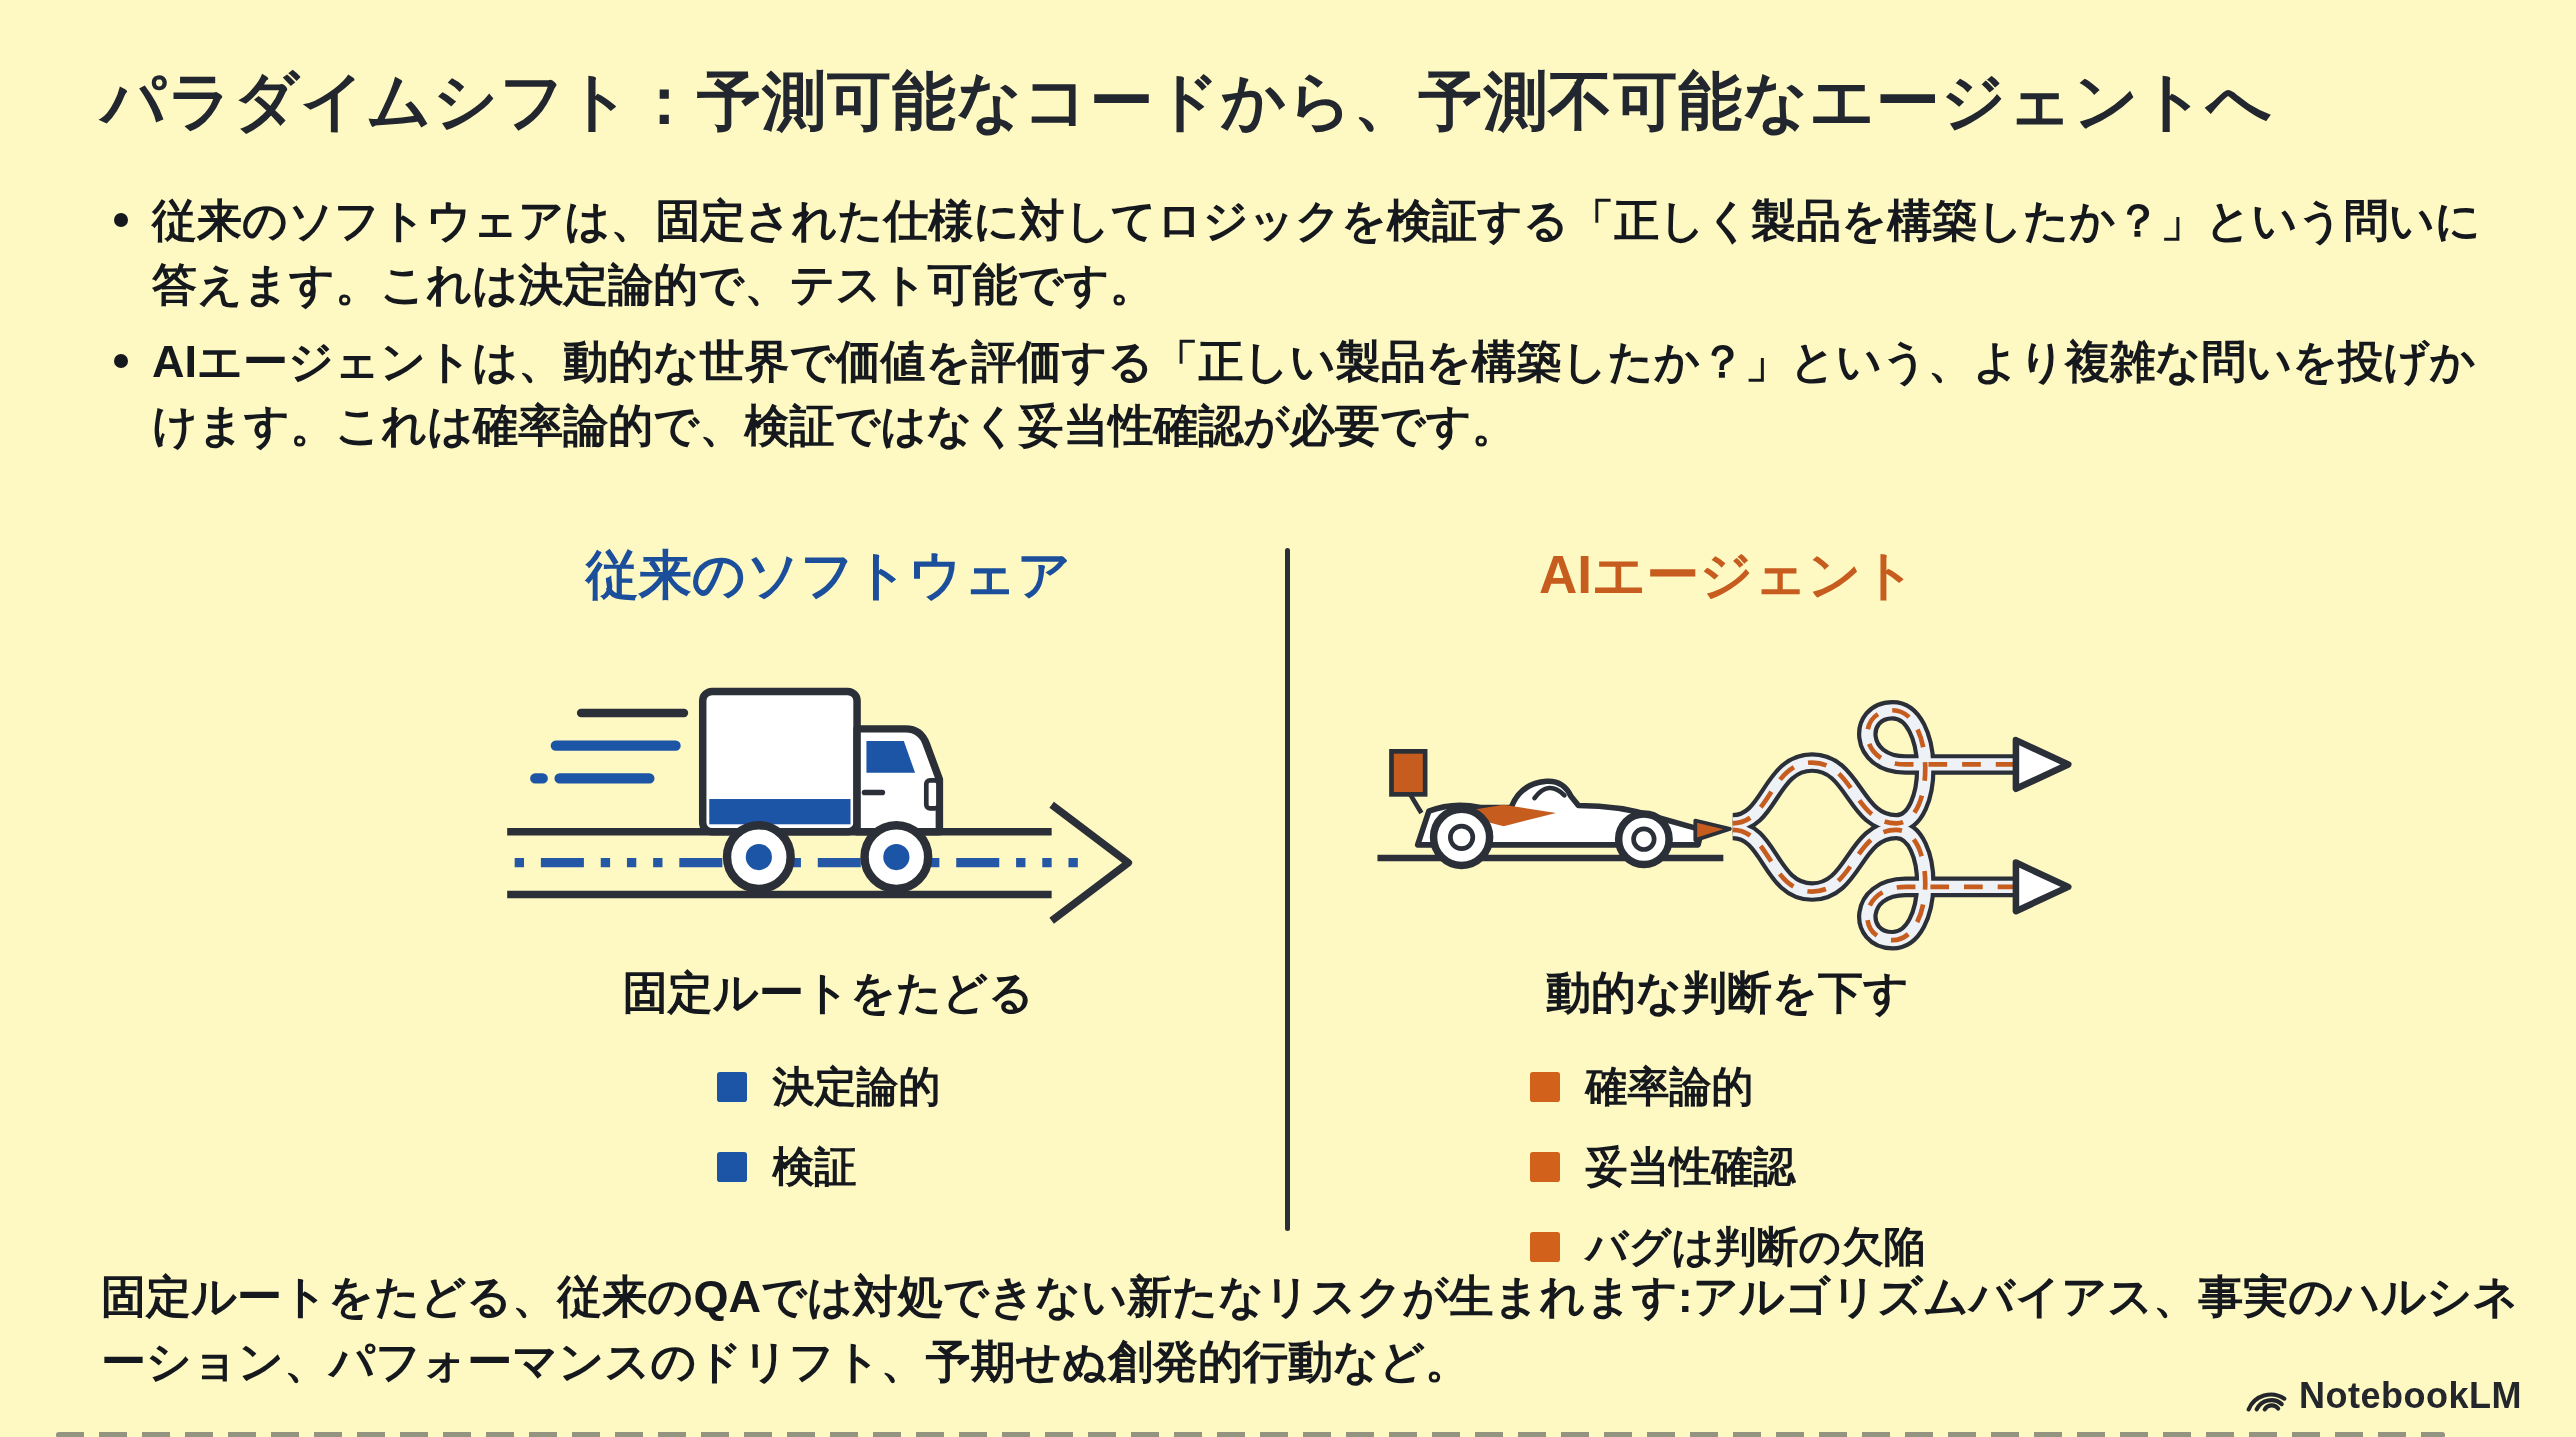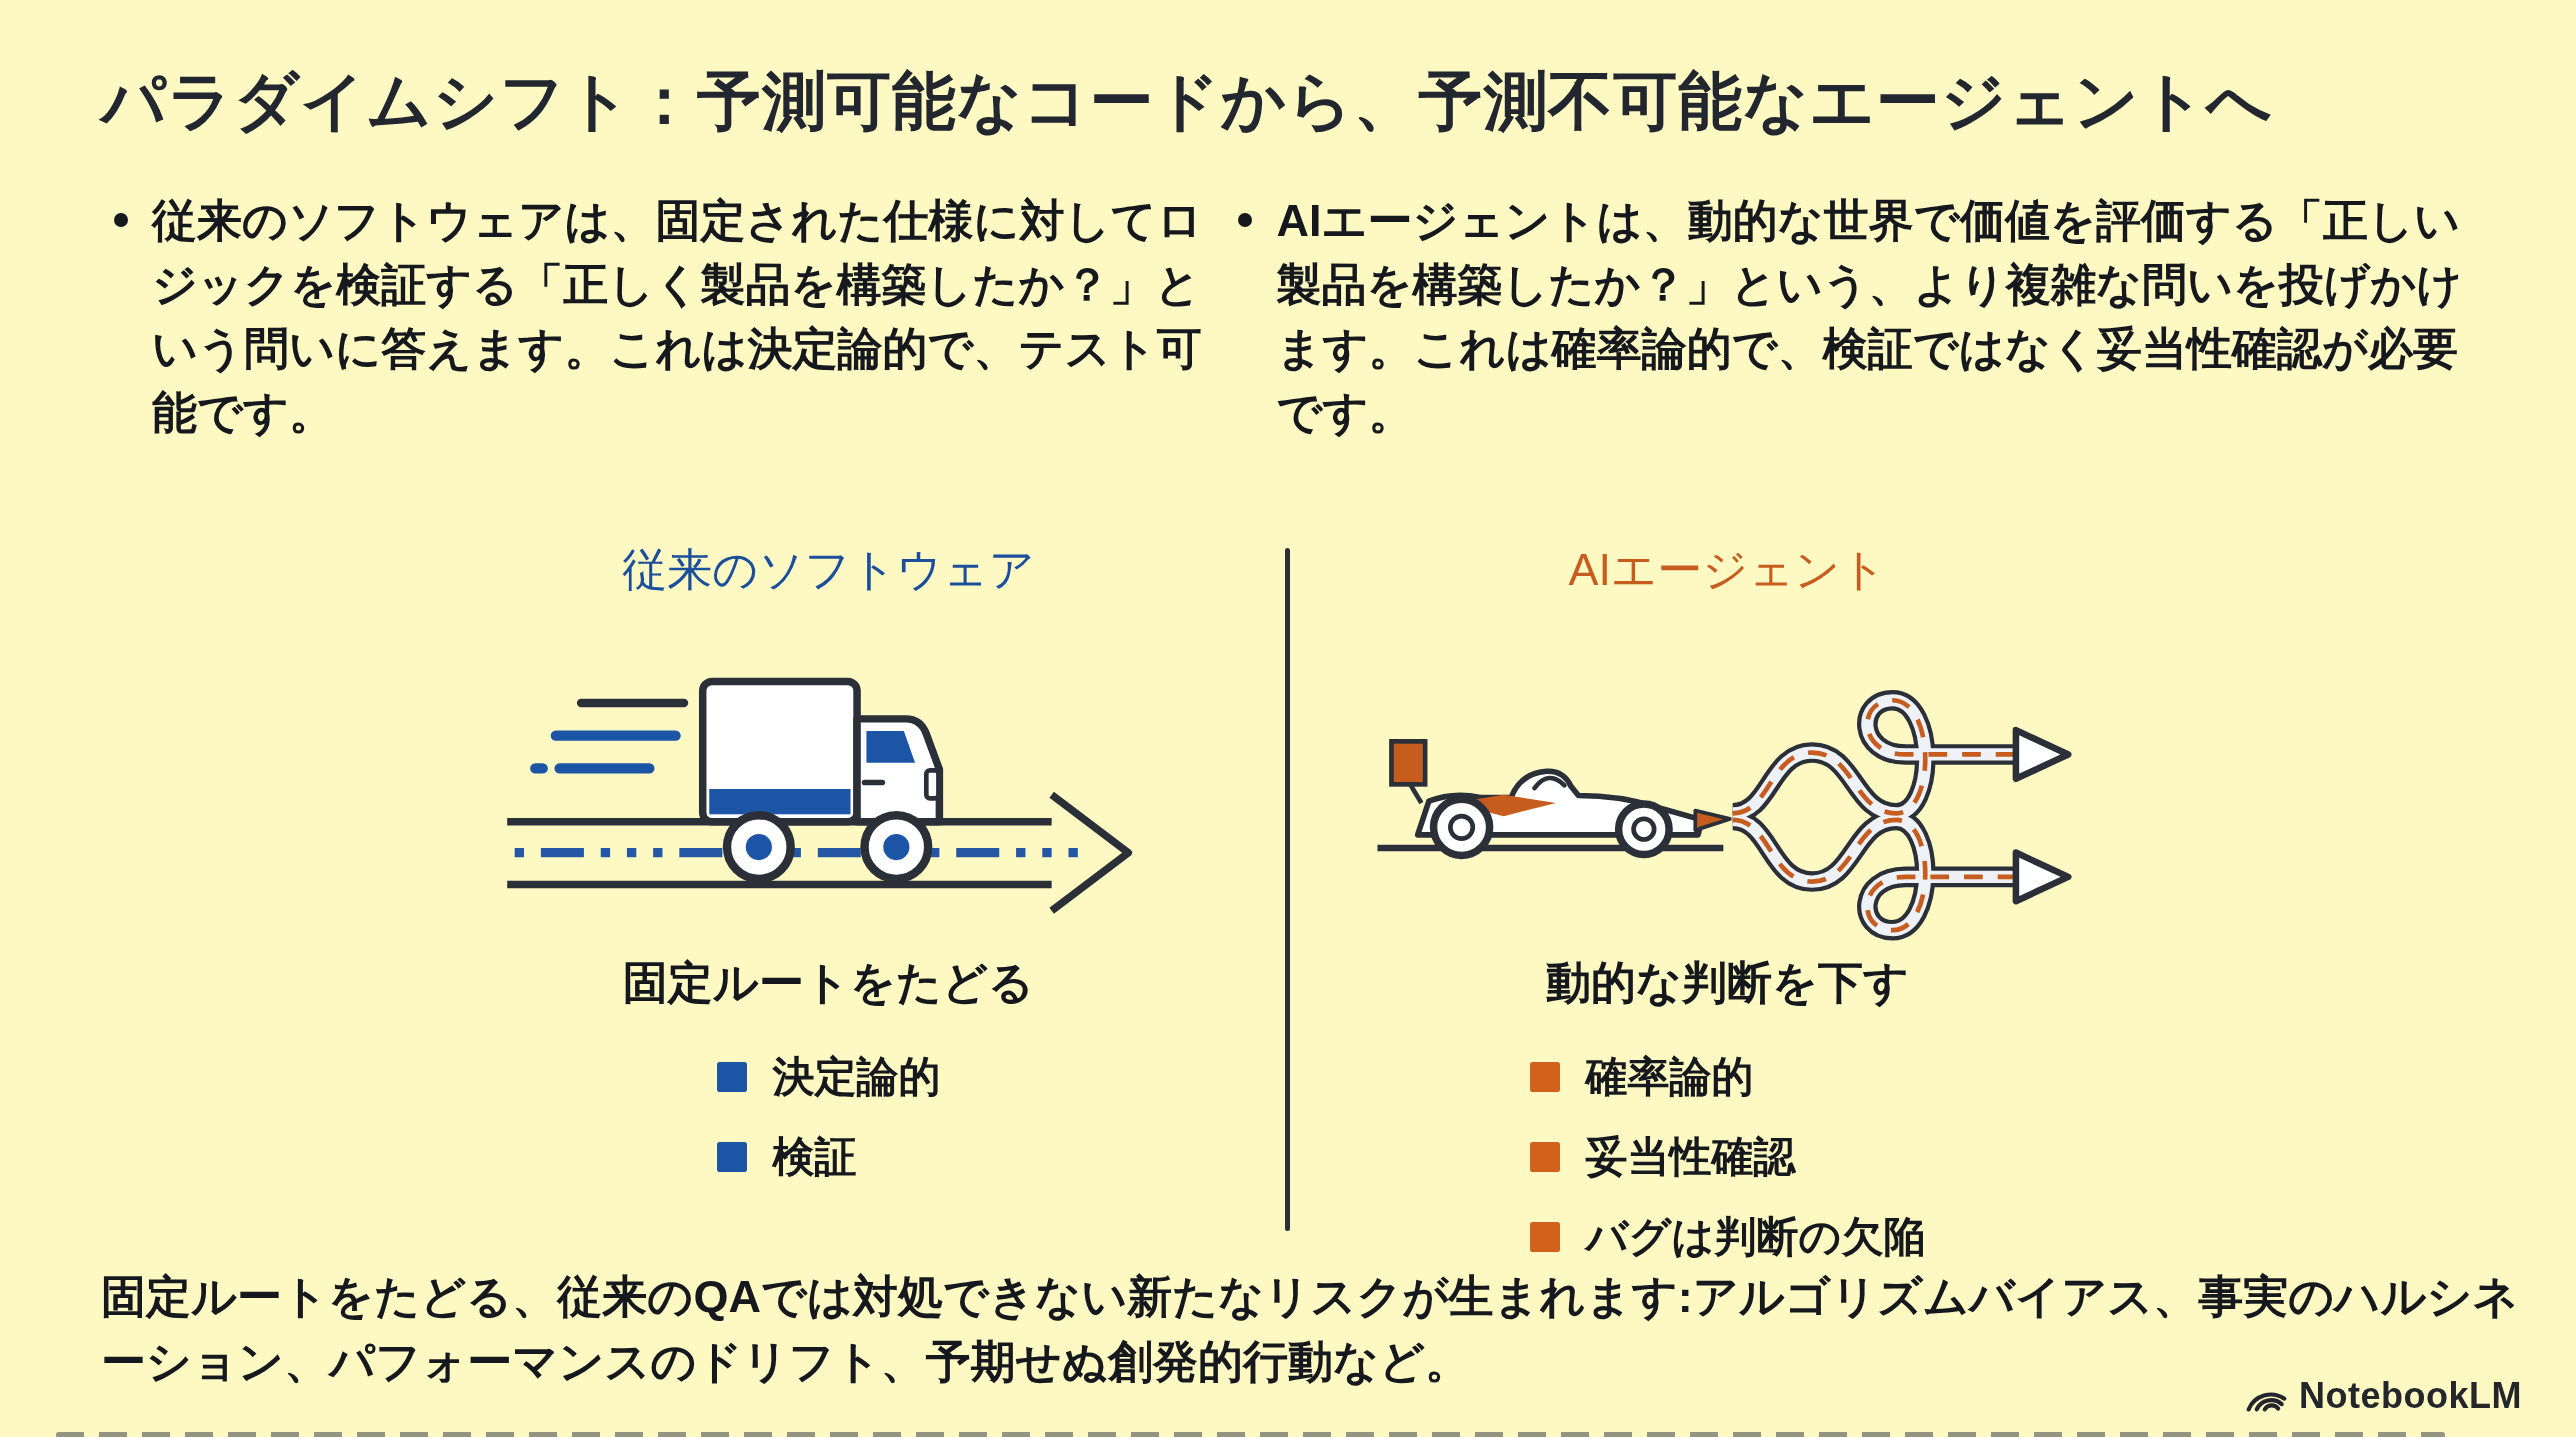--- a/index.html
+++ b/index.html
@@ -27,21 +27,22 @@
     white-space: nowrap;
   }
 
   
   .intro {
     position: absolute;
     left: 114px;
     top: 189px;
     width: 2368px;
     display: flex;
-    flex-direction: row;
+    flex-direction: column;
+    gap: 13px;
   }
   .intro-item { display: flex; gap: 24px; }
   .intro-dot {
     flex: 0 0 auto;
     width: 14px; height: 14px;
     border-radius: 50%;
     background: #15181d;
     margin-top: 24px;
   }
   .intro-text {
@@ -65,22 +66,22 @@
     position: absolute;
     top: 543px;
     display: flex;
     flex-direction: column;
     align-items: center;
   }
   .col-left  { left: 447px;  width: 763px; }
   .col-right { left: 1346px; width: 763px; }
 
   .col-header {
-    font-size: 45px;
-    font-weight: 400;
+    font-size: 53px;
+    font-weight: 700;
     line-height: 1.2;
     white-space: nowrap;
   }
   .col-left  .col-header { color: #1b4f9c; }
   .col-right .col-header { color: #c65d1e; }
 
   .illo-wrap {
     height: 356px;
     display: flex;
     align-items: center;

